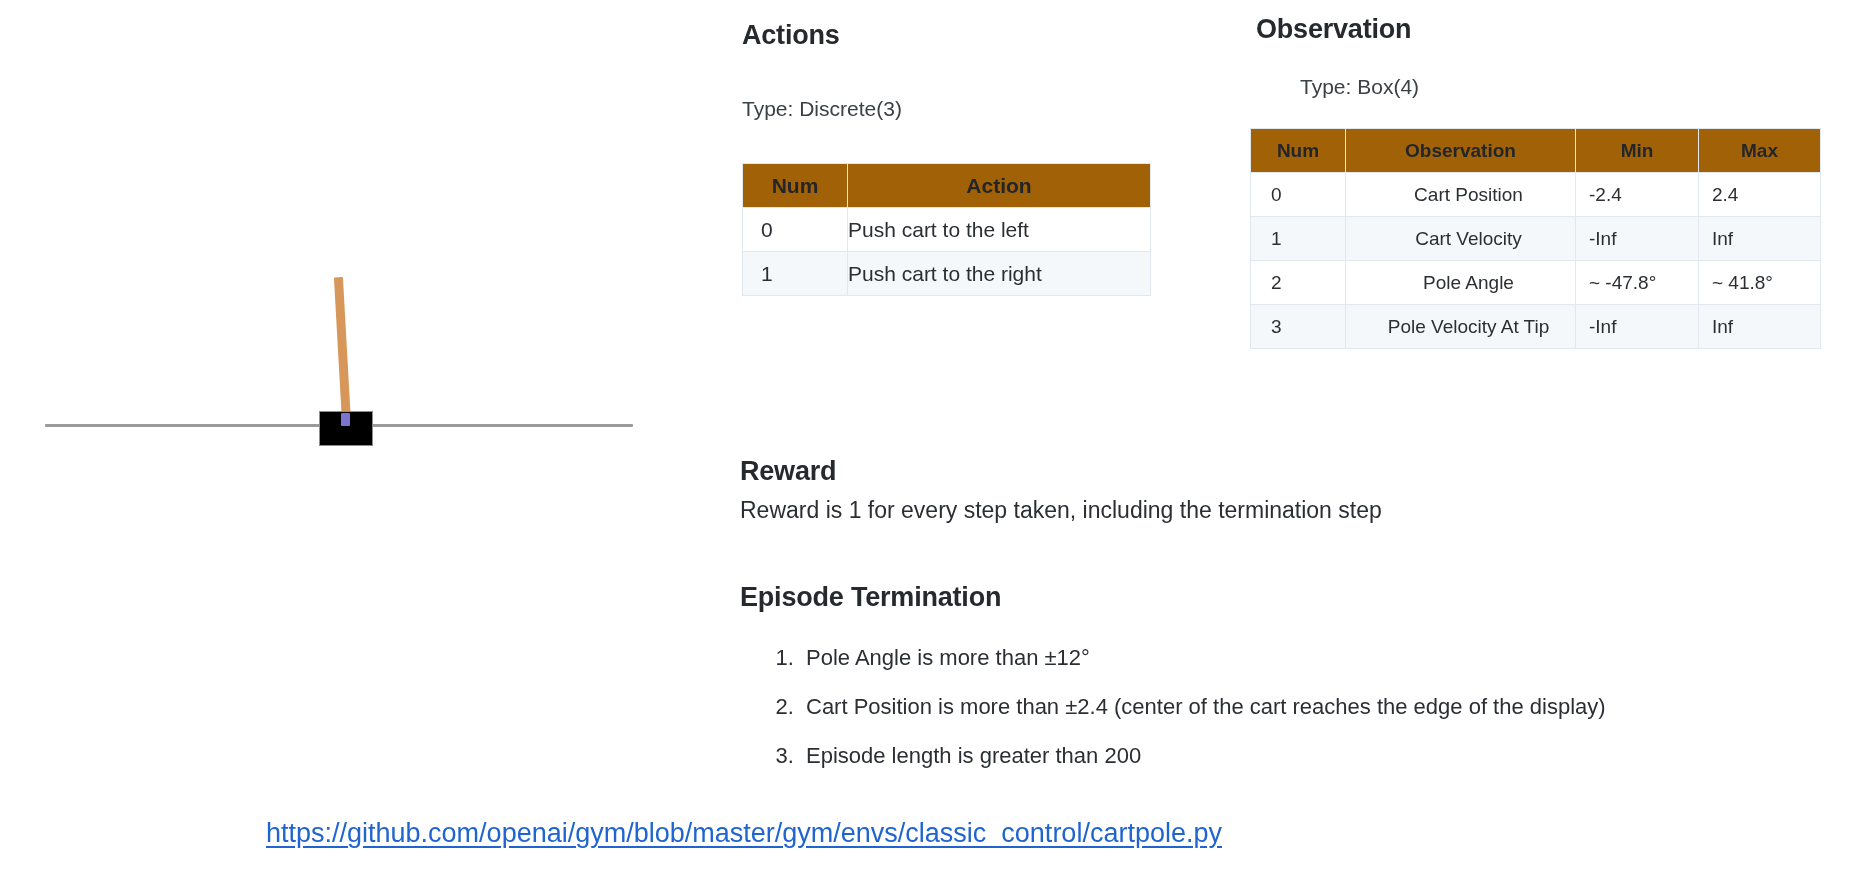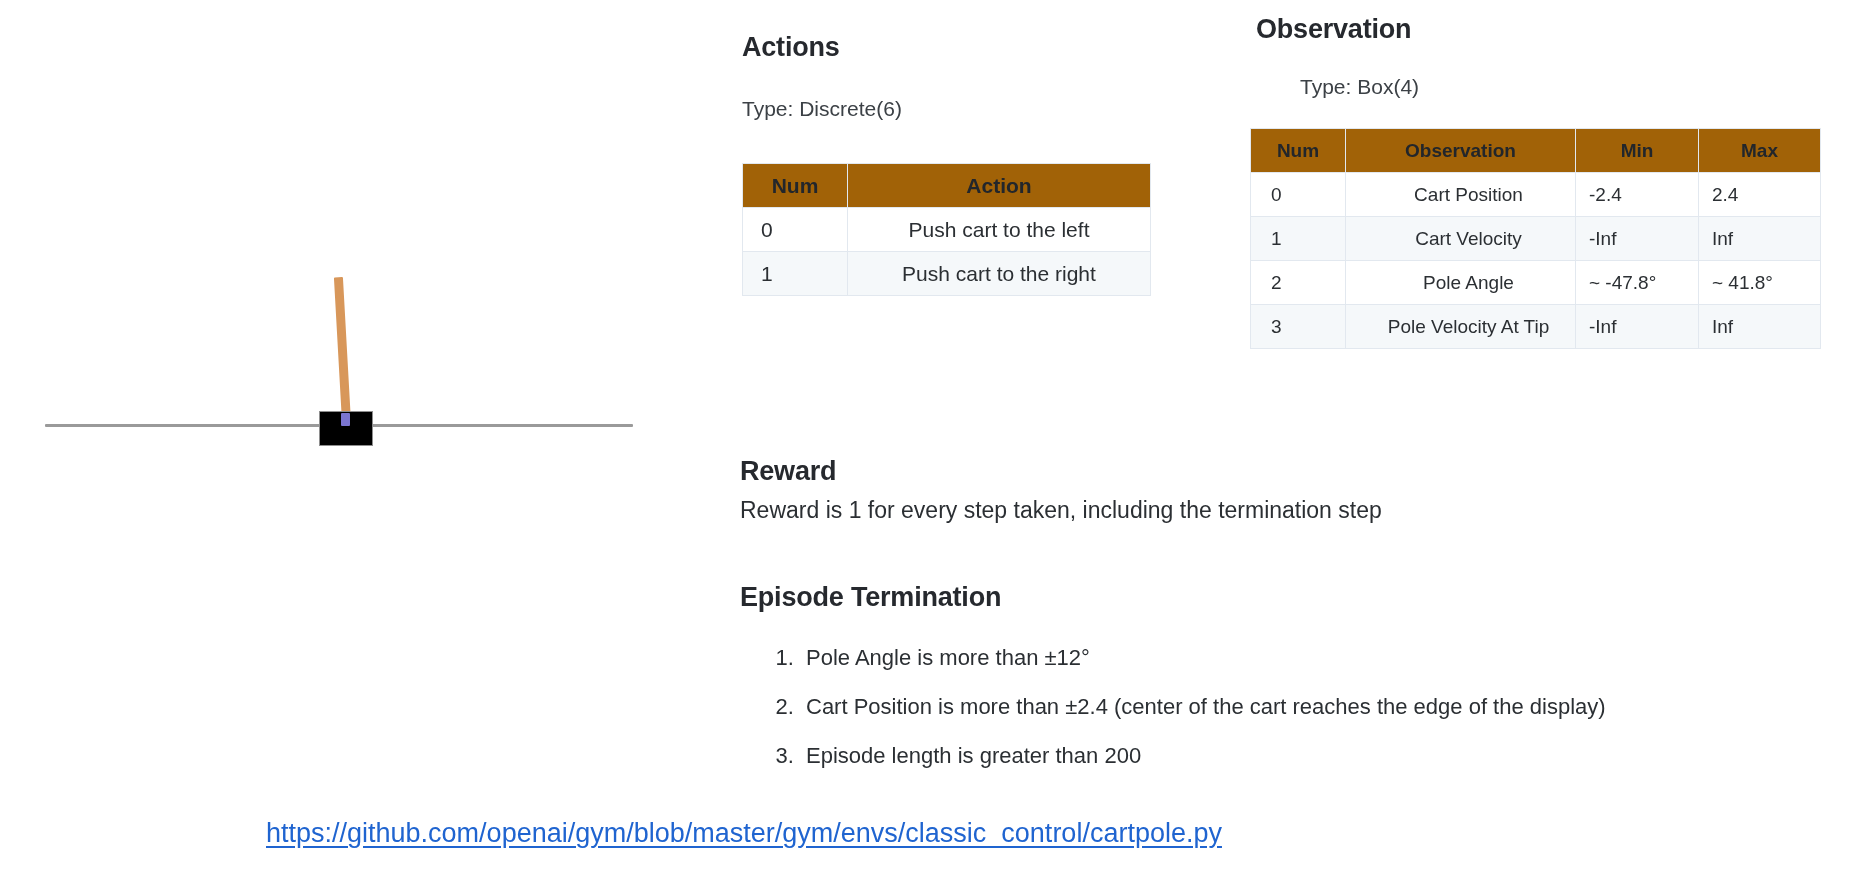--- a/index.html
+++ b/index.html
@@ -112,42 +112,42 @@
   #actions-table {
     position: absolute;
     left: 742px;
     top: 163px;
     width: 408px;
   }
   #actions-table .col-num   { width: 105px; }
   #actions-table .col-label { width: 303px; }
   #actions-table th { font-size: 21px; text-align: center; }
   #actions-table td.cell-num   { font-size: 21px; text-align: left; padding-left: 18px; }
-  #actions-table td.cell-label { font-size: 21px; text-align: center; }
+  #actions-table td.cell-label { font-size: 21px; }
 
   
   #observation-table {
     position: absolute;
     left: 1250px;
     top: 128px;
     width: 570px;
   }
   #observation-table .col-num { width: 95px; }
   #observation-table .col-obs { width: 230px; }
   #observation-table .col-min { width: 123px; }
   #observation-table .col-max { width: 122px; }
   #observation-table th { font-size: 19px; text-align: center; }
   #observation-table td { font-size: 19px; }
   #observation-table td.cell-num { text-align: left; padding-left: 20px; }
   #observation-table td.cell-obs { text-align: center; padding-left: 16px; }
   #observation-table td.cell-min,
   #observation-table td.cell-max { text-align: left; padding-left: 13px; }
 
   
-  #actions-heading      { position: absolute; left: 742px; top: 32px; }
+  #actions-heading      { position: absolute; left: 742px; top: 20px; }
   #actions-type         { position: absolute; left: 742px; top: 97px; }
   #observation-heading  { position: absolute; left: 1256px; top: 14px; }
   #observation-type     { position: absolute; left: 1300px; top: 75px; }
   #reward-heading       { position: absolute; left: 740px; top: 416px; margin-top: 40px; }
   #reward-text          { position: absolute; left: 740px; top: 497px; }
   #termination-heading  { position: absolute; left: 740px; top: 582px; }
 
   #termination-list {
     position: absolute;
     left: 756px;
@@ -178,21 +178,21 @@
 <body>
 
 <div id="cartpole-figure">
   <div id="cartpole-track"></div>
   <div id="cartpole-pole"></div>
   <div id="cartpole-cart"></div>
   <div id="cartpole-axle"></div>
 </div>
 
 <h2 id="actions-heading" class="section-heading">Actions</h2>
-<p id="actions-type" class="section-type">Type: Discrete(6)</p>
+<p id="actions-type" class="section-type">Type: Discrete(3)</p>
 
 <table id="actions-table" class="doc-table">
   <colgroup>
     <col class="col-num">
       <col class="col-label">
   </colgroup>
   <thead>
     <tr>
       <th>Num</th>
       <th>Action</th>

